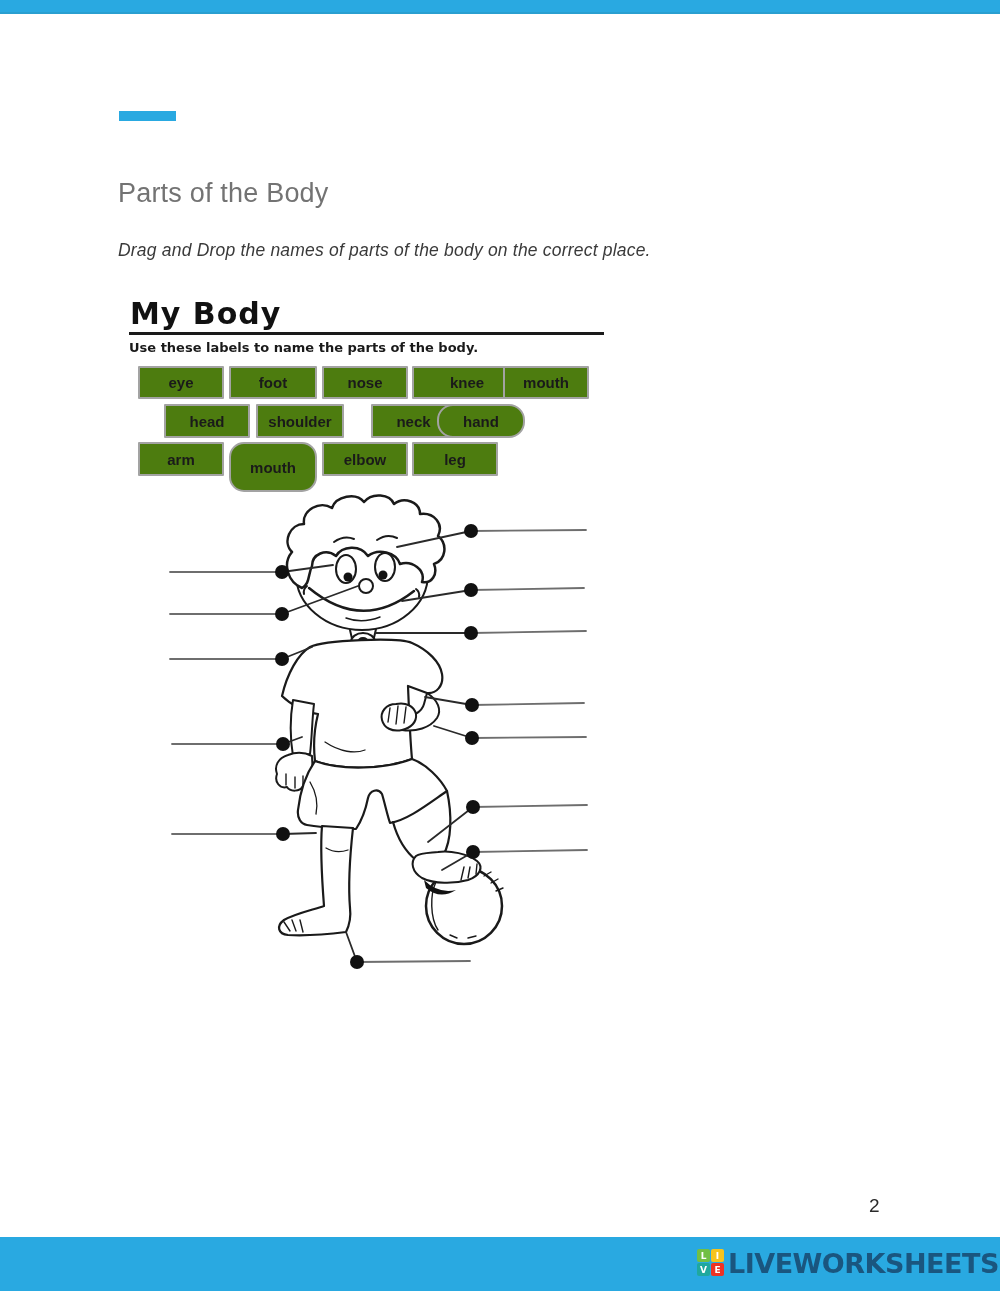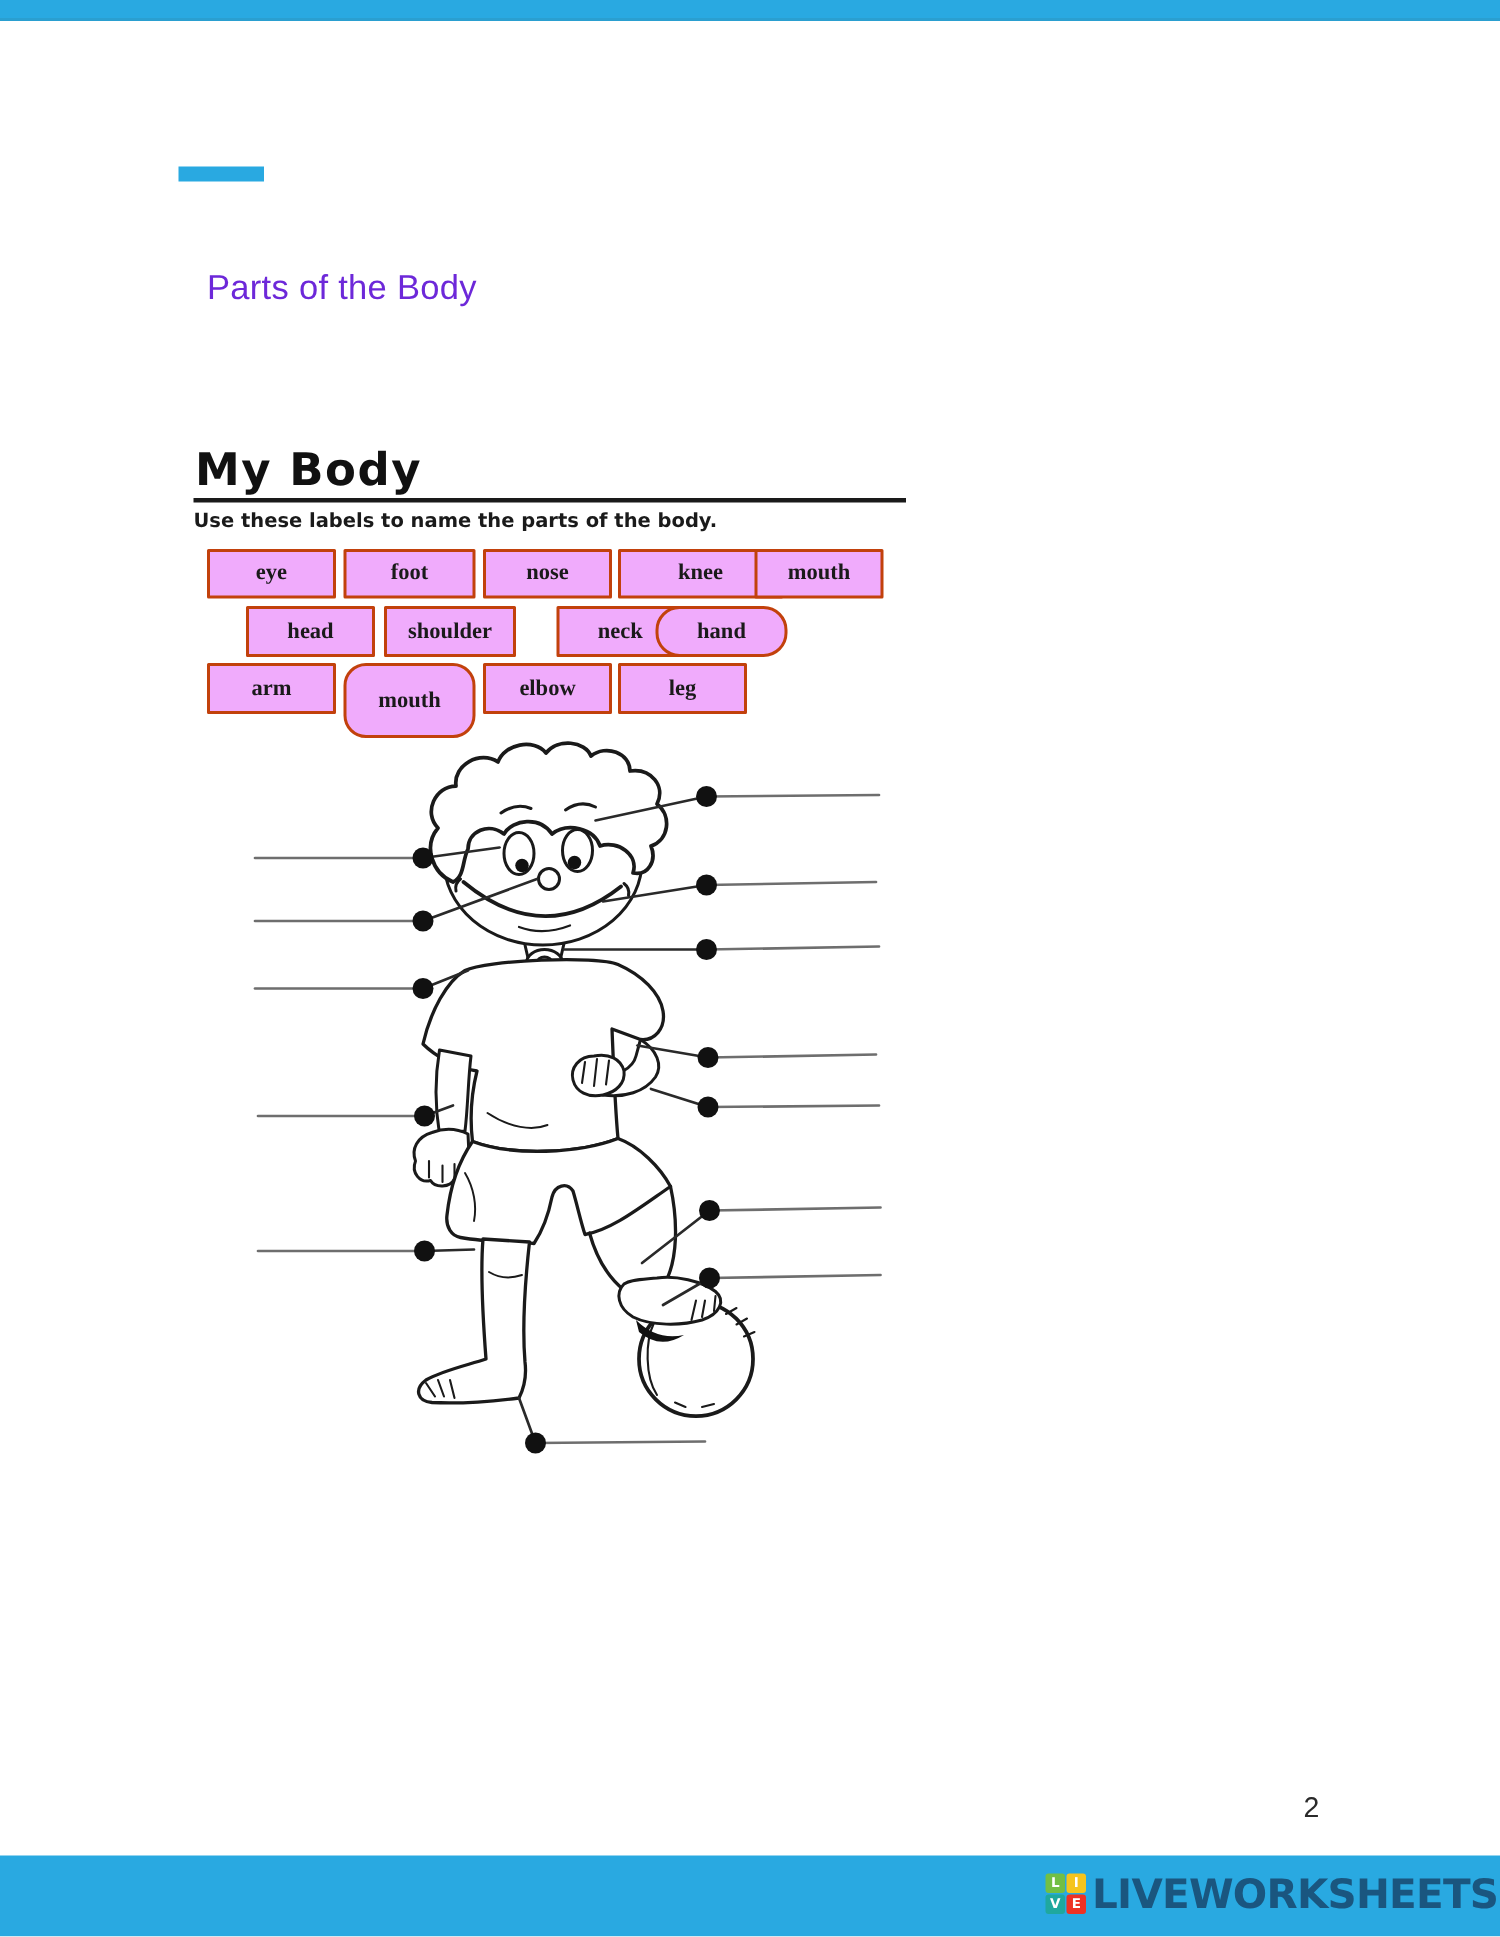--- a/index.html
+++ b/index.html
@@ -3,31 +3,31 @@
 <meta charset="utf-8">
 <style>
   html,body{margin:0;padding:0;background:#e8e8e8;}
   .page{
     position:relative;width:1000px;height:1291px;background:#ffffff;
     font-family:"Liberation Sans",sans-serif;overflow:hidden;margin:0 auto;
   }
   
   .topbar{position:absolute;left:0;top:0;width:1000px;height:12px;background:#29A9E1;border-bottom:2px solid #2a9fd0;}
   .dash{position:absolute;left:119px;top:111px;width:57px;height:10px;background:#29A9E1;}
-  .page-title{position:absolute;left:118px;top:178px;font-size:23px;color:#6d28d9;font-weight:500;letter-spacing:0.2px;margin-left:20px;}
+  .page-title{position:absolute;left:118px;top:178px;font-size:27px;color:#737373;font-weight:500;letter-spacing:0.2px;}
   .instruction{position:absolute;left:118px;top:240px;font-size:17.5px;color:#3a3a3a;font-style:italic;letter-spacing:0.2px;}
   
   .worksheet{position:absolute;left:0;top:0;width:1000px;height:1291px;}
   .ws-heading{position:absolute;left:130px;top:296px;font-family:"DejaVu Sans",sans-serif;font-size:30px;font-weight:800;color:#111;letter-spacing:1px;}
   .ws-underline{position:absolute;left:129px;top:332px;width:475px;height:3px;background:#1a1a1a;}
   .ws-subheading{position:absolute;left:129px;top:340px;font-family:"DejaVu Sans",sans-serif;font-size:13px;font-weight:700;color:#1a1a1a;}
   .label-box{
-    position:absolute;height:33px;border:2px solid #c2410c;border-radius:1px;background:#f0abfc;
+    position:absolute;height:33px;border:2px solid #a3a3a3;border-radius:1px;background:#4d7c0f;
     display:flex;align-items:center;justify-content:center;
-    font-family:Liberation Serif, serif;font-size:15px;font-weight:600;color:#1a1a1a;box-sizing:border-box;
+    font-family:Liberation Sans, sans-serif;font-size:15px;font-weight:600;color:#1a1a1a;box-sizing:border-box;
   }
   .fig{position:absolute;left:150px;top:490px;}
   .page-number{position:absolute;left:869px;top:1195px;font-size:19px;color:#2a2a2a;}
   
   .footer{position:absolute;left:0;top:1237px;width:1000px;height:54px;background:#29A9E1;}
   .logo{position:absolute;left:697px;top:12px;width:28px;height:28px;display:grid;grid-template-columns:13px 13px;grid-template-rows:13px 13px;gap:1px;}
   .logo span{display:flex;align-items:center;justify-content:center;color:#fff;font-size:9px;font-weight:800;border-radius:2px;font-family:"DejaVu Sans",sans-serif;}
   .logo .l0{background:#72BF44;}
   .logo .l1{background:#F5C41D;}
   .logo .l2{background:#1FA89E;}
@@ -36,20 +36,21 @@
 </style>
 </head>
 <body>
 
 <div class="page">
 
   <div class="topbar"></div>
   <div class="dash"></div>
 
   <div class="page-title">Parts of the Body</div>
+  <div class="instruction">Drag and Drop the names of parts of the body on the correct place.</div>
 
   <div class="worksheet">
     <div class="ws-heading">My Body</div>
     <div class="ws-underline"></div>
     <div class="ws-subheading">Use these labels to name the parts of the body.</div>
 
     <div class="label-box" style="left:138px;top:366px;width:86px;">eye</div>
     <div class="label-box" style="left:229px;top:366px;width:88px;">foot</div>
     <div class="label-box" style="left:322px;top:366px;width:86px;">nose</div>
     <div class="label-box" style="left:412px;top:366px;width:110px;">knee</div>

